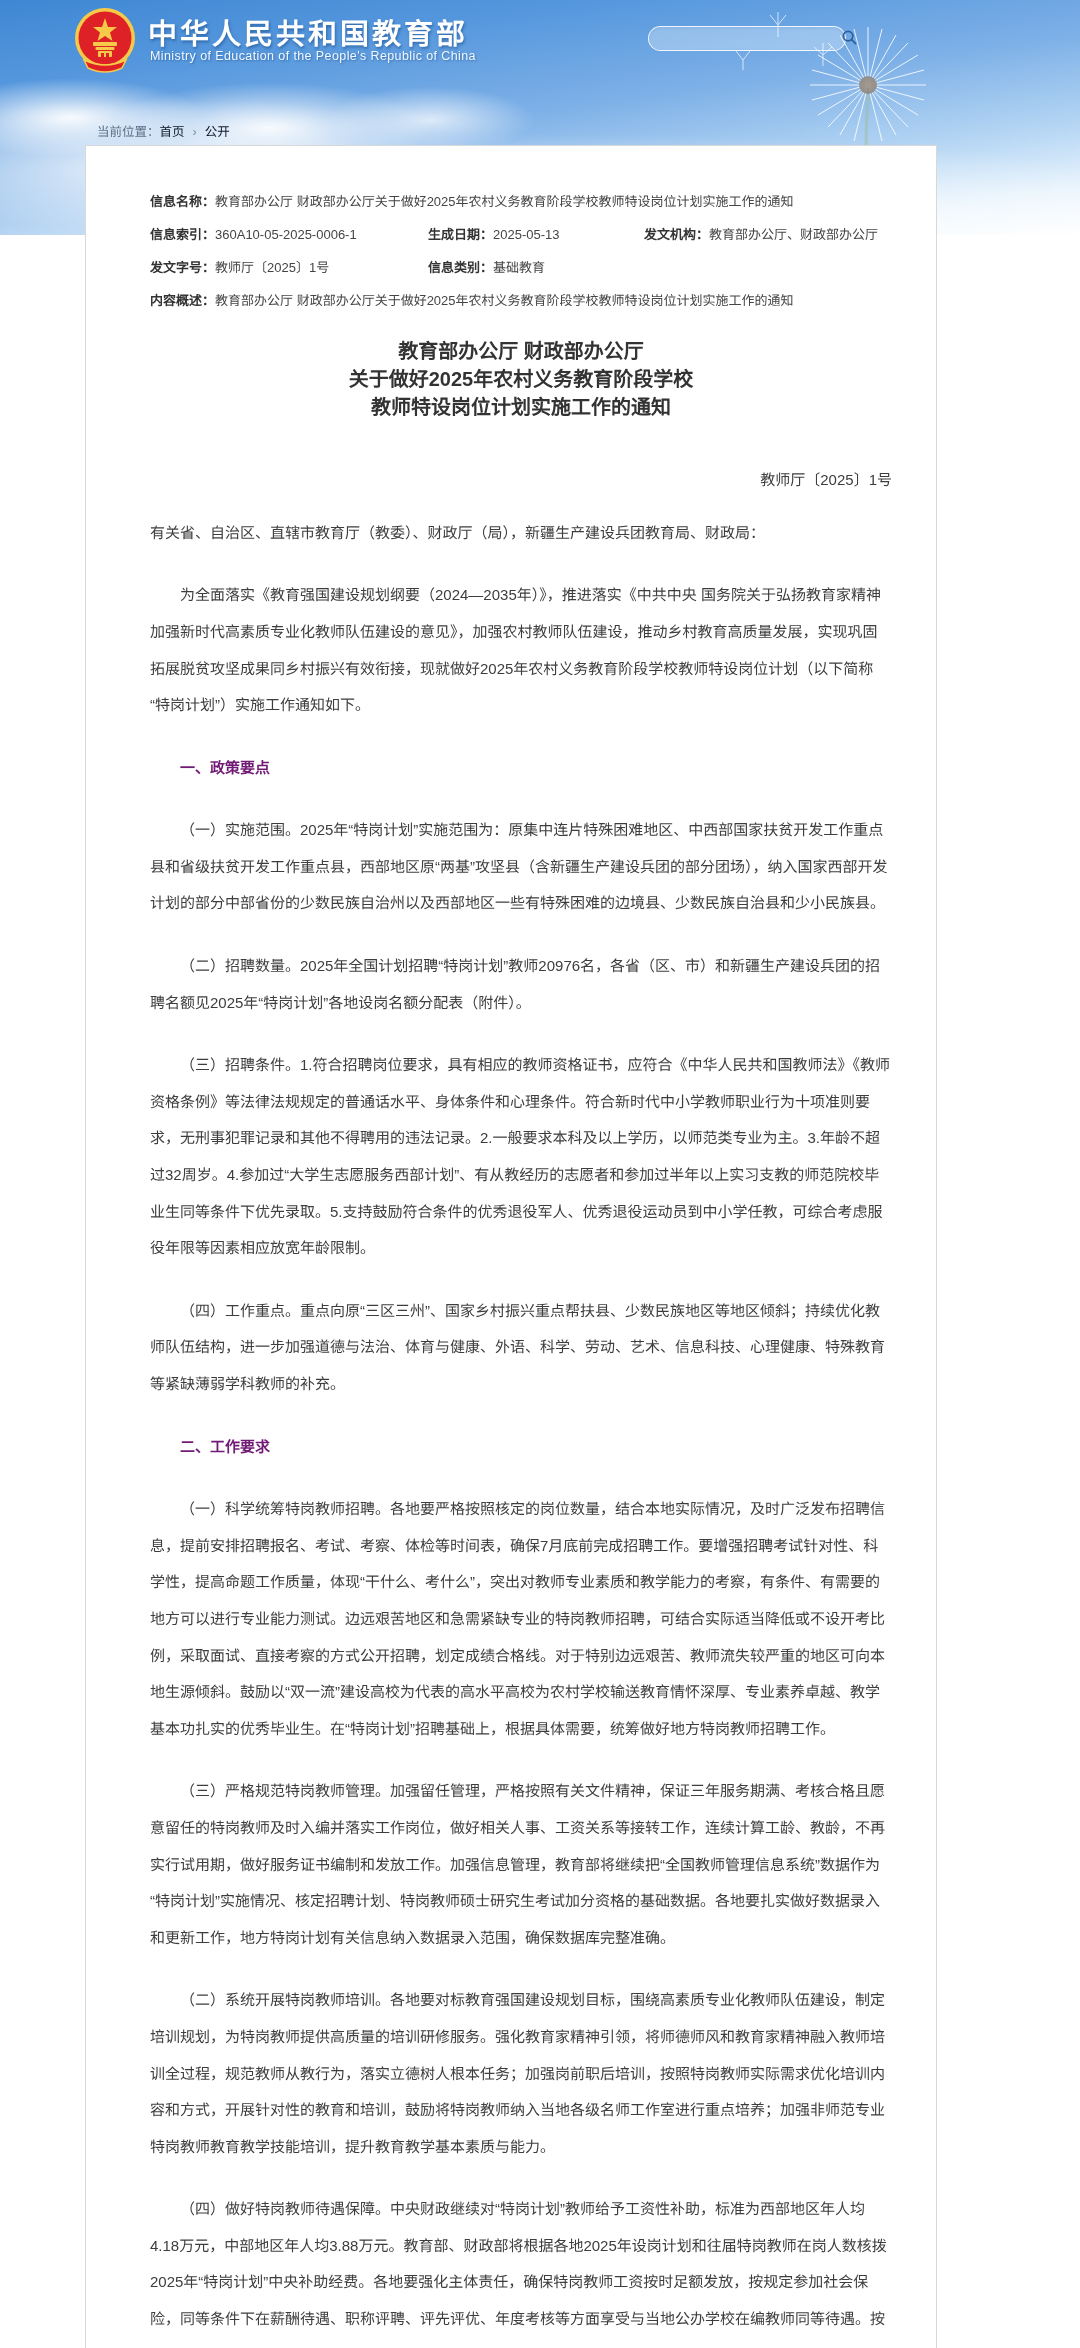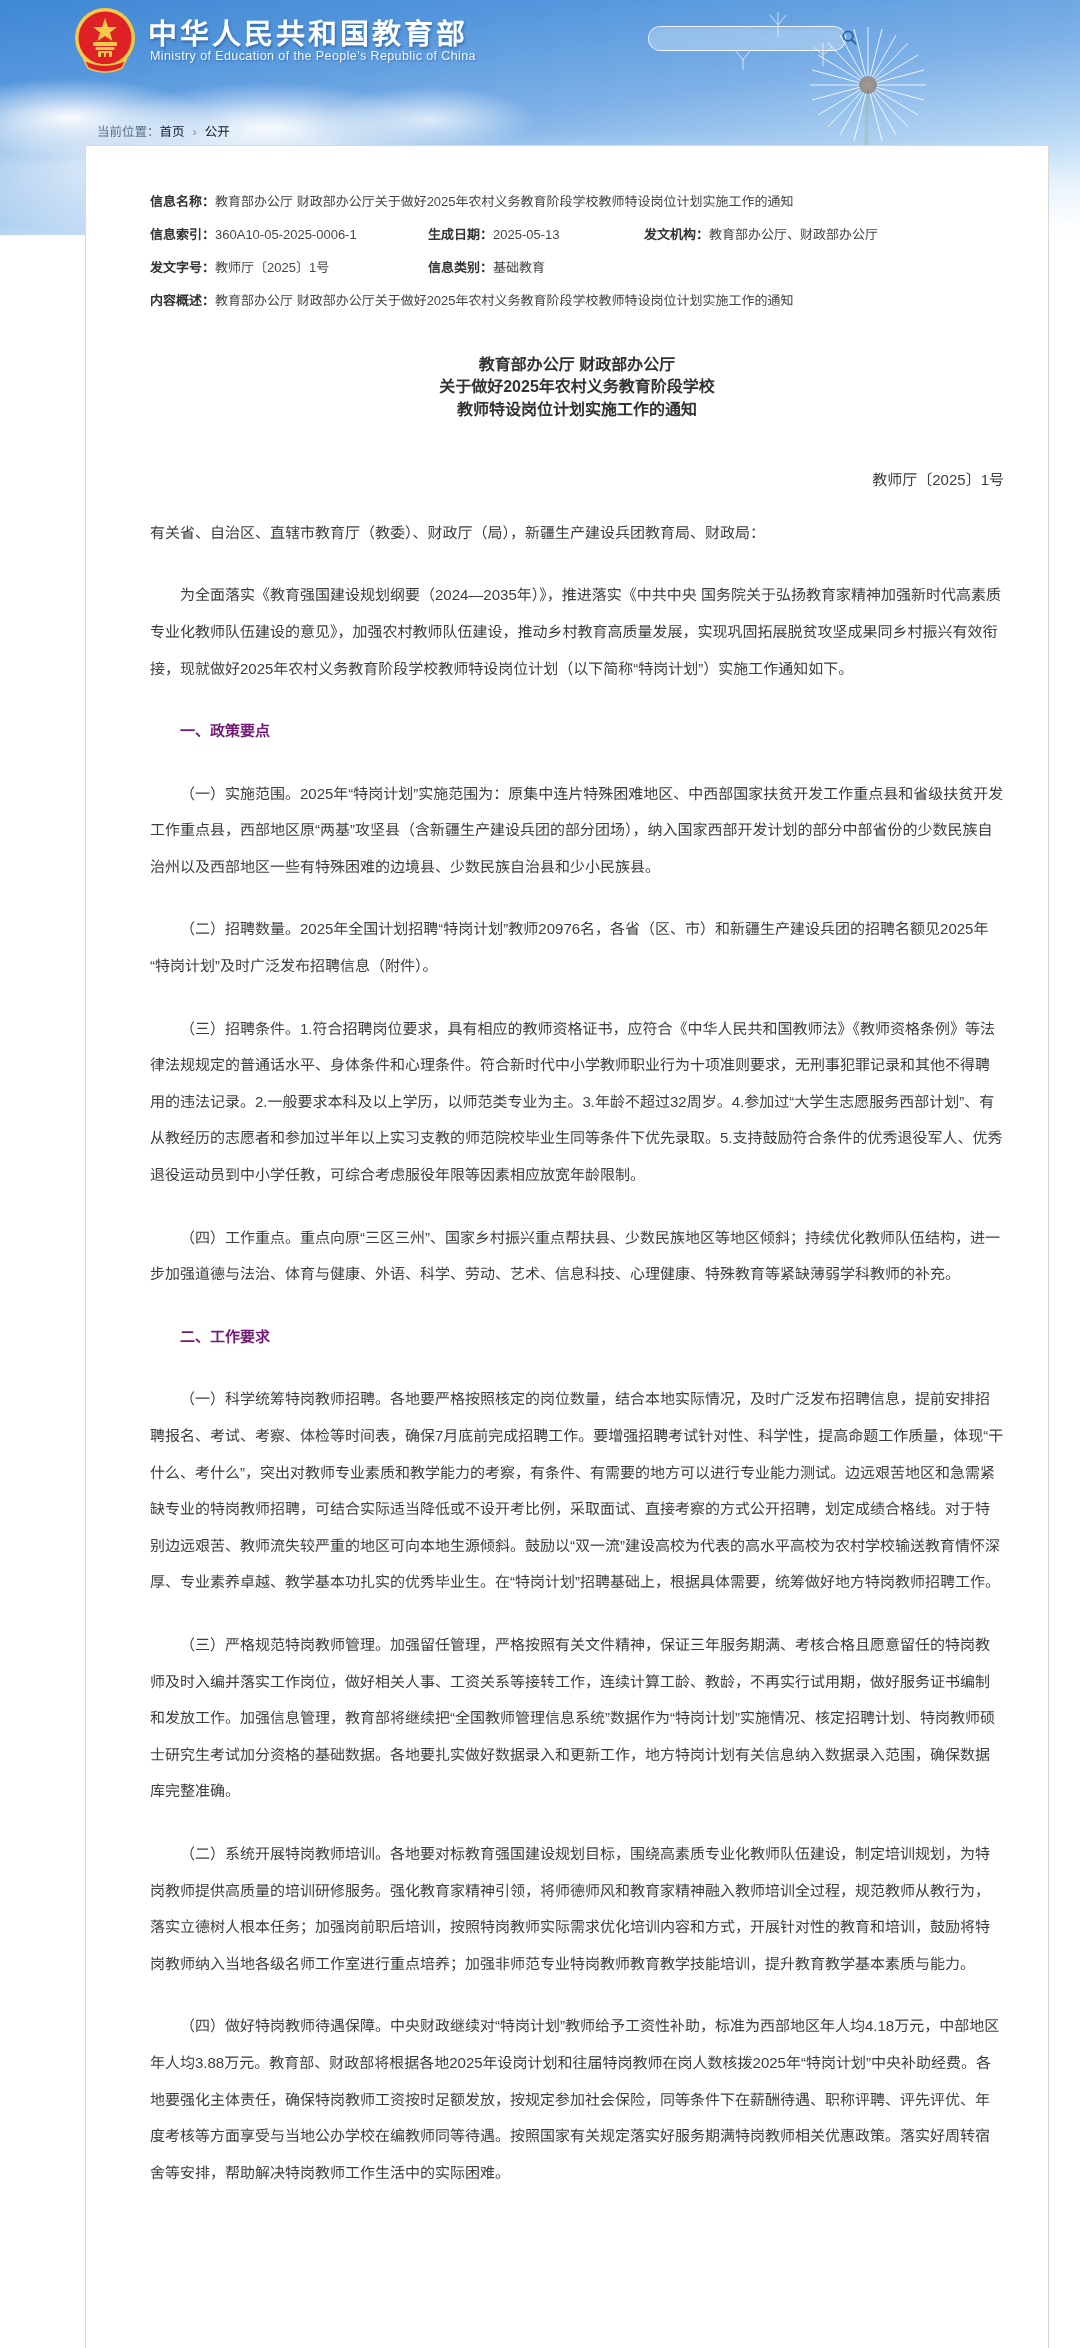--- a/index.html
+++ b/index.html
@@ -57,36 +57,36 @@
   .dandelion { position:absolute; right:0; top:0; width:230px; height:235px; pointer-events:none; }
   
   .breadcrumb {
     position:absolute; left:97px; top:121px;
     font-size:12.5px; color:#5d7186;
   }
   .breadcrumb a { color:#0f172a; text-decoration:none; }
   .breadcrumb .sep { margin:0 8px; color:#7e8fa2; }
   
   .panel {
-    position:absolute; left:85px; top:145px; width:964px; height:2203px;
+    position:absolute; left:85px; top:145px; width:852px; height:2203px;
     background:#ffffff; border:1px solid #d8d8d8; border-bottom:none;
     padding:46px 44px 40px 64px;
     overflow:hidden;
   }
   
   .meta { font-size:13px; line-height:1.55; color:#454545; }
   .meta-row { display:flex; margin-bottom:13px; }
   .meta-label { font-weight:bold; color:#333; white-space:nowrap; }
   .meta-pair { white-space:nowrap; }
   .meta-pair.w1 { width:278px; }
   .meta-pair.w2 { width:216px; }
   
   .doc-title {
-    margin-top:42px; text-align:center;
-    font-size:16px; font-weight:bold; color:#333; line-height:1.42;
+    margin-top:25px; text-align:center;
+    font-size:20px; font-weight:bold; color:#333; line-height:1.42;
   }
   .doc-number { margin-top:46px; text-align:right; font-size:15px; color:#3d3d3d; }
   .doc-body { margin-top:22px; font-size:15px; color:#3d3d3d; }
   .doc-body p { line-height:2.44; margin:26px 0; }
   .doc-salutation { text-indent:0; }
   .doc-para { text-indent:2em; }
   .doc-heading { text-indent:2em; font-weight:bold; color:#701a75; }
 </style>
 </head>
 <body>
@@ -219,21 +219,21 @@
     <div>教师特设岗位计划实施工作的通知</div>
   </div>
 
   <div class="doc-number">教师厅〔2025〕1号</div>
 
   <div class="doc-body">
       <p class="doc-salutation">有关省、自治区、直辖市教育厅（教委）、财政厅（局），新疆生产建设兵团教育局、财政局：</p>
       <p class="doc-para">为全面落实《教育强国建设规划纲要（2024—2035年）》，推进落实《中共中央 国务院关于弘扬教育家精神加强新时代高素质专业化教师队伍建设的意见》，加强农村教师队伍建设，推动乡村教育高质量发展，实现巩固拓展脱贫攻坚成果同乡村振兴有效衔接，现就做好2025年农村义务教育阶段学校教师特设岗位计划（以下简称“特岗计划”）实施工作通知如下。</p>
       <p class="doc-heading">一、政策要点</p>
       <p class="doc-para">（一）实施范围。2025年“特岗计划”实施范围为：原集中连片特殊困难地区、中西部国家扶贫开发工作重点县和省级扶贫开发工作重点县，西部地区原“两基”攻坚县（含新疆生产建设兵团的部分团场），纳入国家西部开发计划的部分中部省份的少数民族自治州以及西部地区一些有特殊困难的边境县、少数民族自治县和少小民族县。</p>
-      <p class="doc-para">（二）招聘数量。2025年全国计划招聘“特岗计划”教师20976名，各省（区、市）和新疆生产建设兵团的招聘名额见2025年“特岗计划”及时广泛发布招聘信息（附件）。</p>
+      <p class="doc-para">（二）招聘数量。2025年全国计划招聘“特岗计划”教师20976名，各省（区、市）和新疆生产建设兵团的招聘名额见2025年“特岗计划”各地设岗名额分配表（附件）。</p>
       <p class="doc-para">（三）招聘条件。1.符合招聘岗位要求，具有相应的教师资格证书，应符合《中华人民共和国教师法》《教师资格条例》等法律法规规定的普通话水平、身体条件和心理条件。符合新时代中小学教师职业行为十项准则要求，无刑事犯罪记录和其他不得聘用的违法记录。2.一般要求本科及以上学历，以师范类专业为主。3.年龄不超过32周岁。4.参加过“大学生志愿服务西部计划”、有从教经历的志愿者和参加过半年以上实习支教的师范院校毕业生同等条件下优先录取。5.支持鼓励符合条件的优秀退役军人、优秀退役运动员到中小学任教，可综合考虑服役年限等因素相应放宽年龄限制。</p>
       <p class="doc-para">（四）工作重点。重点向原“三区三州”、国家乡村振兴重点帮扶县、少数民族地区等地区倾斜；持续优化教师队伍结构，进一步加强道德与法治、体育与健康、外语、科学、劳动、艺术、信息科技、心理健康、特殊教育等紧缺薄弱学科教师的补充。</p>
       <p class="doc-heading">二、工作要求</p>
       <p class="doc-para">（一）科学统筹特岗教师招聘。各地要严格按照核定的岗位数量，结合本地实际情况，及时广泛发布招聘信息，提前安排招聘报名、考试、考察、体检等时间表，确保7月底前完成招聘工作。要增强招聘考试针对性、科学性，提高命题工作质量，体现“干什么、考什么”，突出对教师专业素质和教学能力的考察，有条件、有需要的地方可以进行专业能力测试。边远艰苦地区和急需紧缺专业的特岗教师招聘，可结合实际适当降低或不设开考比例，采取面试、直接考察的方式公开招聘，划定成绩合格线。对于特别边远艰苦、教师流失较严重的地区可向本地生源倾斜。鼓励以“双一流”建设高校为代表的高水平高校为农村学校输送教育情怀深厚、专业素养卓越、教学基本功扎实的优秀毕业生。在“特岗计划”招聘基础上，根据具体需要，统筹做好地方特岗教师招聘工作。</p>
       <p class="doc-para">（三）严格规范特岗教师管理。加强留任管理，严格按照有关文件精神，保证三年服务期满、考核合格且愿意留任的特岗教师及时入编并落实工作岗位，做好相关人事、工资关系等接转工作，连续计算工龄、教龄，不再实行试用期，做好服务证书编制和发放工作。加强信息管理，教育部将继续把“全国教师管理信息系统”数据作为“特岗计划”实施情况、核定招聘计划、特岗教师硕士研究生考试加分资格的基础数据。各地要扎实做好数据录入和更新工作，地方特岗计划有关信息纳入数据录入范围，确保数据库完整准确。</p>
       <p class="doc-para">（二）系统开展特岗教师培训。各地要对标教育强国建设规划目标，围绕高素质专业化教师队伍建设，制定培训规划，为特岗教师提供高质量的培训研修服务。强化教育家精神引领，将师德师风和教育家精神融入教师培训全过程，规范教师从教行为，落实立德树人根本任务；加强岗前职后培训，按照特岗教师实际需求优化培训内容和方式，开展针对性的教育和培训，鼓励将特岗教师纳入当地各级名师工作室进行重点培养；加强非师范专业特岗教师教育教学技能培训，提升教育教学基本素质与能力。</p>
       <p class="doc-para">（四）做好特岗教师待遇保障。中央财政继续对“特岗计划”教师给予工资性补助，标准为西部地区年人均4.18万元，中部地区年人均3.88万元。教育部、财政部将根据各地2025年设岗计划和往届特岗教师在岗人数核拨2025年“特岗计划”中央补助经费。各地要强化主体责任，确保特岗教师工资按时足额发放，按规定参加社会保险，同等条件下在薪酬待遇、职称评聘、评先评优、年度考核等方面享受与当地公办学校在编教师同等待遇。按照国家有关规定落实好服务期满特岗教师相关优惠政策。落实好周转宿舍等安排，帮助解决特岗教师工作生活中的实际困难。</p>
     </div>
 
 </div>

